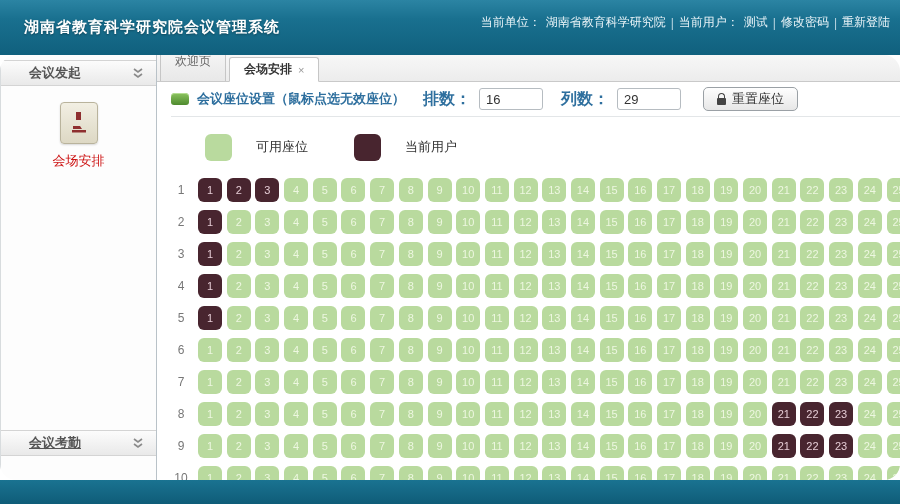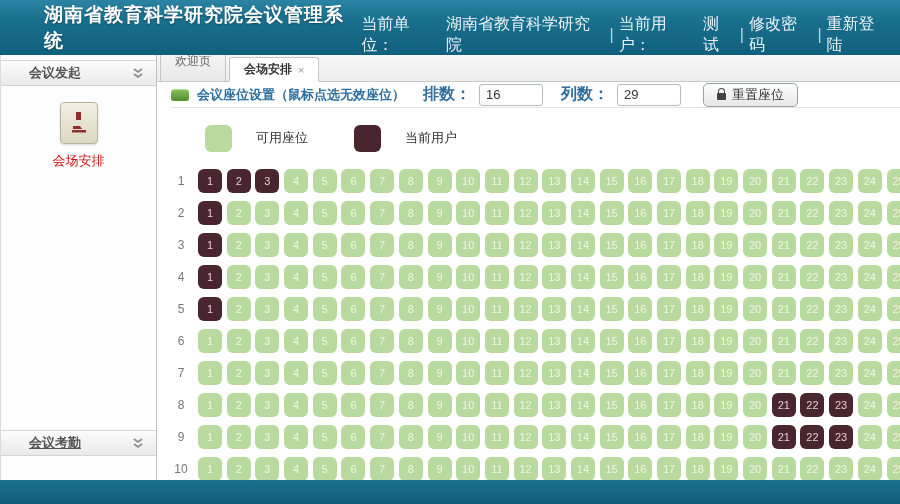--- a/index.html
+++ b/index.html
@@ -7,27 +7,27 @@
   body { font-family:"Liberation Sans","DejaVu Sans",sans-serif; background:#fff; }
   .app { width:900px; height:504px; display:flex; flex-direction:column; overflow:hidden; }
 
   
   .header {
     height:55px; flex:0 0 55px;
     background:linear-gradient(#2b84a3 0%, #19708f 35%, #10607d 100%);
     display:flex; justify-content:space-between; align-items:center;
     padding:0 10px 0 24px; color:#fff;
   }
-  .header-title { font-size:19px; font-weight:bold; letter-spacing:1px; text-shadow:0 1px 2px rgba(0,0,0,.35);margin-left:20px; }
-  .header-user { font-size:16px; color:#eaf4f8; display:flex; align-items:center; gap:5px; align-self:flex-start; margin-top:14px; }
+  .header-title { font-size:15px; font-weight:bold; letter-spacing:1px; text-shadow:0 1px 2px rgba(0,0,0,.35); }
+  .header-user { font-size:12px; color:#eaf4f8; display:flex; align-items:center; gap:5px; align-self:flex-start; margin-top:14px; }
   .header-user a { color:#eaf4f8; text-decoration:none; }
   .sep { color:#bcd7e2; }
 
   
-  .body { flex:1 1 auto; display:flex; overflow:hidden; background:#fff; }
+  .body { flex:1 1 auto; display:flex; overflow:hidden; background:#fff;border-radius:16px; }
 
   
   .sidebar {
     width:157px; flex:0 0 157px; background:#fdfdfd;
     border-right:1px solid #b9c2c8; border-left:1px solid #d8dcde;
     display:flex; flex-direction:column; padding-top:5px;
   }
   .acc-bar {
     height:26px; flex:0 0 26px; display:flex; align-items:center; justify-content:space-between;
     padding:0 12px 0 28px; font-size:13px; font-weight:bold; color:#555;
@@ -58,21 +58,21 @@
   .tab {
     height:40px; display:flex; align-items:center; gap:6px; padding:0 14px;
     font-size:12px; color:#666; background:linear-gradient(#fafafa,#e8e8e8);
     border:1px solid #c6c6c6; border-bottom:none; border-radius:3px 3px 0 0; cursor:pointer;
   }
   .tab.active { background:#fff; color:#333; font-weight:bold; height:25px; margin-bottom:-1px; border-bottom:1px solid #fff; }
   .tab-close { font-size:11px; color:#999; font-weight:normal; cursor:pointer; }
 
   .content { flex:1 1 auto; overflow:hidden; padding-left:14px; }
 
-  .toolbar { height:26px; display:flex; align-items:center; gap:8px; border-bottom:1px solid #e3e6e8; padding-right:10px; }
+  .toolbar { height:35px; display:flex; align-items:center; gap:8px; border-bottom:1px solid #e3e6e8; padding-right:10px; }
   .tool-icon { width:18px; height:12px; border-radius:4px 4px 3px 3px;
     background:linear-gradient(#8cc45f,#4e8a2e); box-shadow:inset 0 1px 0 #b5dd93; flex:0 0 18px; }
   .tool-title { font-size:13px; font-weight:bold; color:#2e6f9e; }
   .field-label { font-size:16px; font-weight:bold; color:#2e6f9e; margin-left:10px; }
   .num-input { width:64px; height:22px; border:1px solid #b6bcc1; border-radius:3px; padding:0 6px;
     font-size:13px; color:#333; font-family:inherit; outline:none; }
   .reset-btn { margin-left:14px; height:24px; display:flex; align-items:center; gap:6px; padding:0 13px;
     border:1px solid #9aa0a5; border-radius:5px; background:linear-gradient(#fefefe,#e7e7e7);
     font-size:13px; color:#333; cursor:pointer; font-family:inherit; }
   .lock { position:relative; width:9px; height:7px; background:#444; border-radius:1px; margin-top:4px; }

